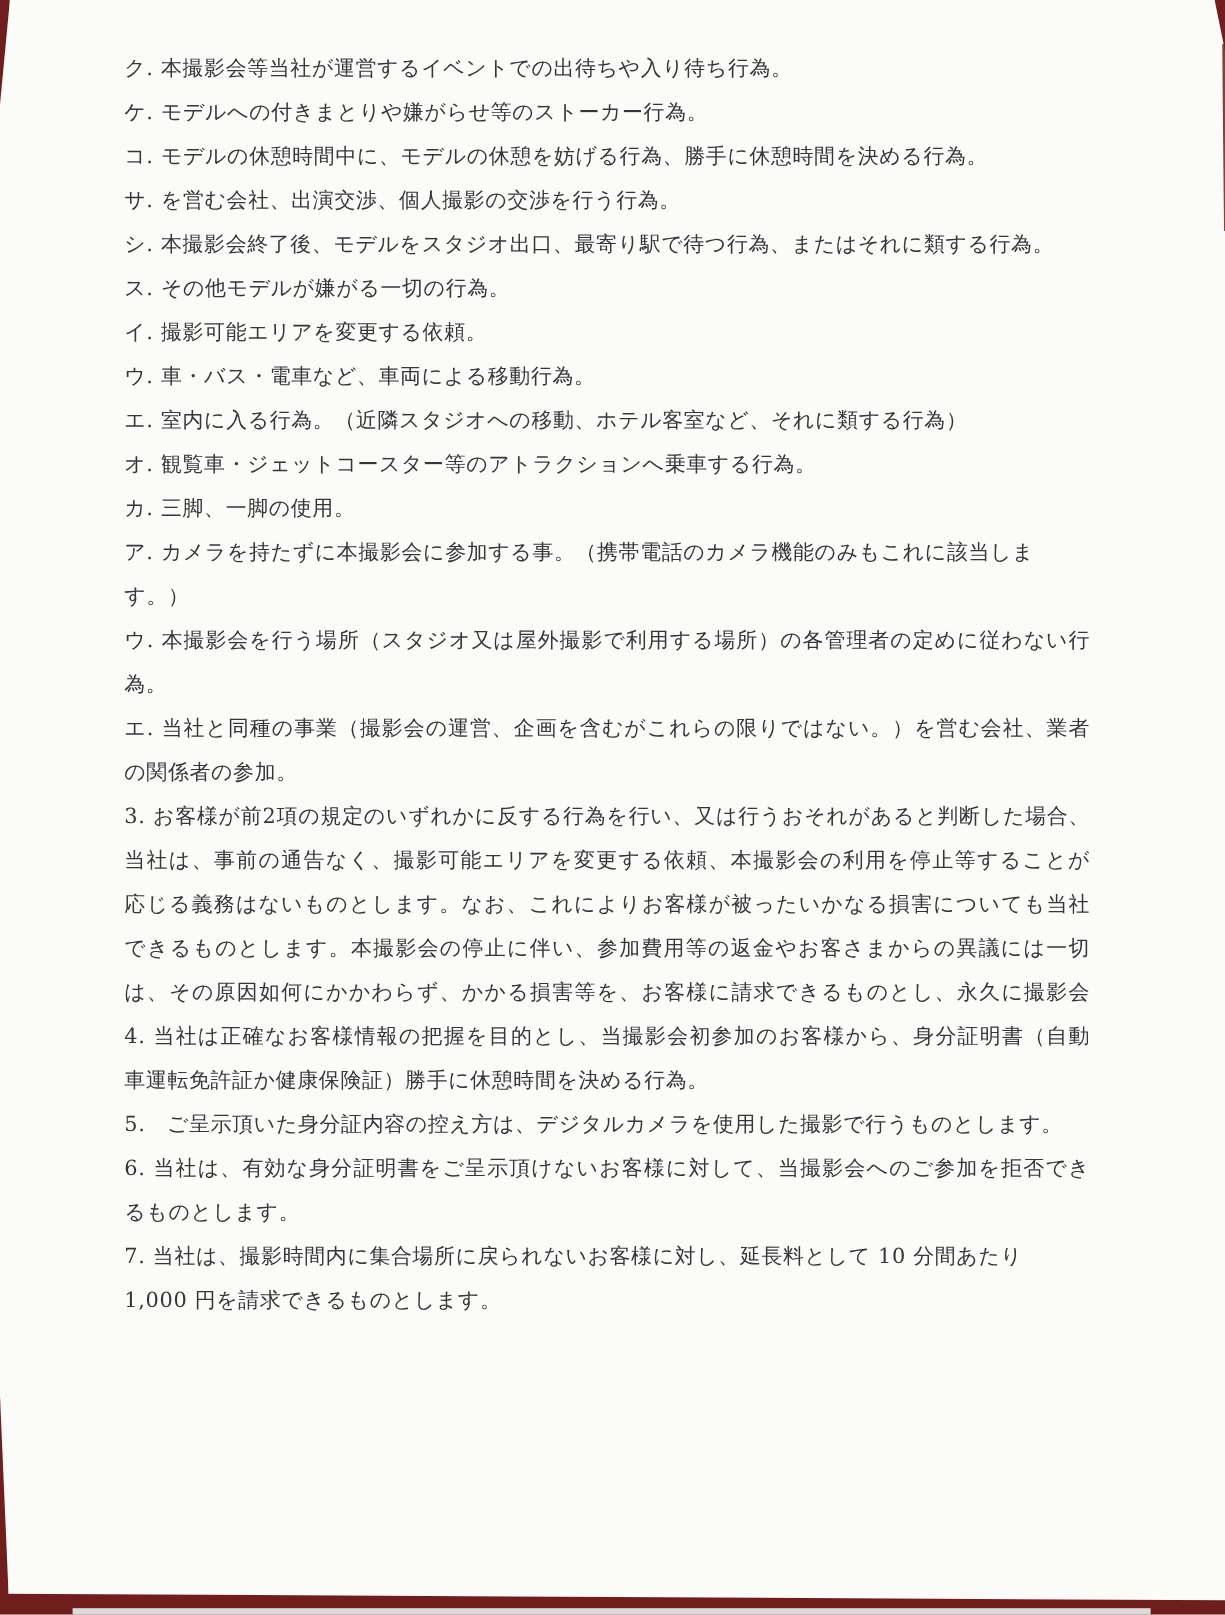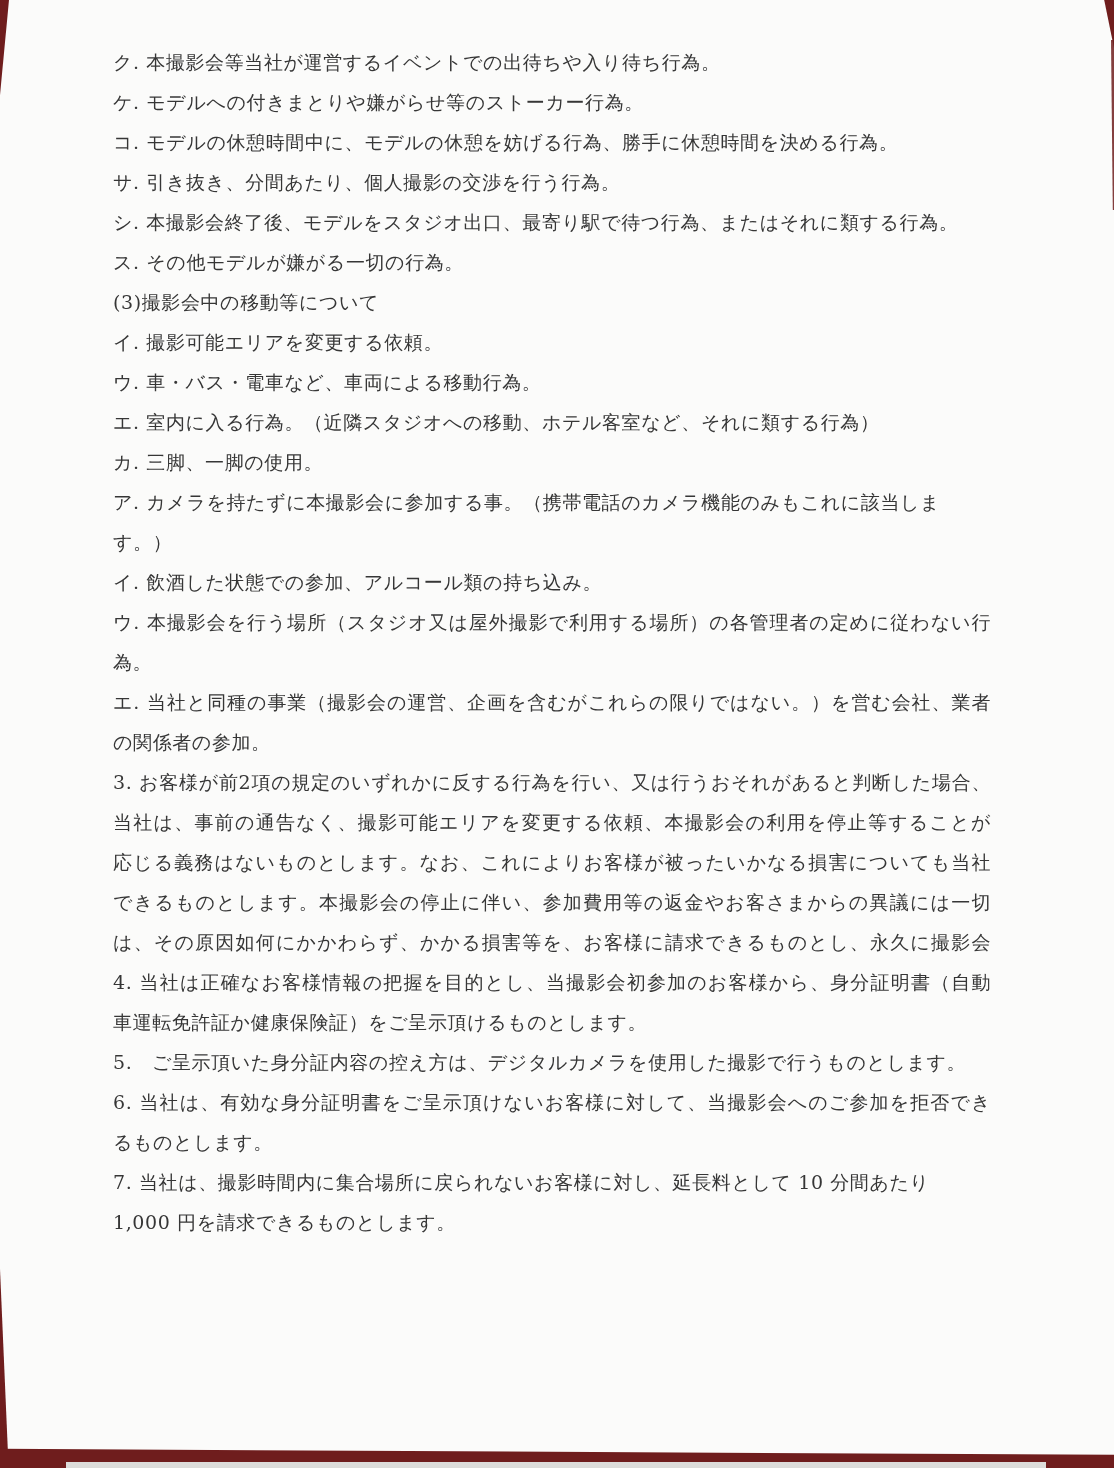--- a/index.html
+++ b/index.html
@@ -62,41 +62,40 @@
 </style>
 </head>
 <body>
 
 <main>
   <div class="paper">
     <div class="content">
       <p class="line">ク. 本撮影会等当社が運営するイベントでの出待ちや入り待ち行為。</p>
       <p class="line">ケ. モデルへの付きまとりや嫌がらせ等のストーカー行為。</p>
       <p class="line">コ. モデルの休憩時間中に、モデルの休憩を妨げる行為、勝手に休憩時間を決める行為。</p>
-      <p class="line">サ. 引き抜き、分間あたり、個人撮影の交渉を行う行為。</p>
+      <p class="line">サ. を営む会社、出演交渉、個人撮影の交渉を行う行為。</p>
       <p class="line">シ. 本撮影会終了後、モデルをスタジオ出口、最寄り駅で待つ行為、またはそれに類する行為。</p>
       <p class="line">ス. その他モデルが嫌がる一切の行為。</p>
-      <p class="line">(3)撮影会中の移動等について</p>
       <p class="line">イ. 撮影可能エリアを変更する依頼。</p>
       <p class="line">ウ. 車・バス・電車など、車両による移動行為。</p>
       <p class="line">エ. 室内に入る行為。（近隣スタジオへの移動、ホテル客室など、それに類する行為）</p>
+      <p class="line">オ. 観覧車・ジェットコースター等のアトラクションへ乗車する行為。</p>
       <p class="line">カ. 三脚、一脚の使用。</p>
       <p class="line">ア. カメラを持たずに本撮影会に参加する事。（携帯電話のカメラ機能のみもこれに該当します。）</p>
-      <p class="line">イ. 飲酒した状態での参加、アルコール類の持ち込み。</p>
       <p class="line fill">ウ. 本撮影会を行う場所（スタジオ又は屋外撮影で利用する場所）の各管理者の定めに従わない行</p>
       <p class="line">為。</p>
       <p class="line fill">エ. 当社と同種の事業（撮影会の運営、企画を含むがこれらの限りではない。）を営む会社、業者</p>
       <p class="line">の関係者の参加。</p>
       <p class="line fill">3. お客様が前2項の規定のいずれかに反する行為を行い、又は行うおそれがあると判断した場合、</p>
       <p class="line fill">当社は、事前の通告なく、撮影可能エリアを変更する依頼、本撮影会の利用を停止等することが</p>
       <p class="line fill">応じる義務はないものとします。なお、これによりお客様が被ったいかなる損害についても当社</p>
       <p class="line fill">できるものとします。本撮影会の停止に伴い、参加費用等の返金やお客さまからの異議には一切</p>
       <p class="line fill">は、その原因如何にかかわらず、かかる損害等を、お客様に請求できるものとし、永久に撮影会</p>
       <p class="line fill">4. 当社は正確なお客様情報の把握を目的とし、当撮影会初参加のお客様から、身分証明書（自動</p>
-      <p class="line">車運転免許証か健康保険証）をご呈示頂けるものとします。</p>
+      <p class="line">車運転免許証か健康保険証）勝手に休憩時間を決める行為。</p>
       <p class="line">5.　ご呈示頂いた身分証内容の控え方は、デジタルカメラを使用した撮影で行うものとします。</p>
       <p class="line fill">6. 当社は、有効な身分証明書をご呈示頂けないお客様に対して、当撮影会へのご参加を拒否でき</p>
       <p class="line">るものとします。</p>
       <p class="line">7. 当社は、撮影時間内に集合場所に戻られないお客様に対し、延長料として 10 分間あたり</p>
       <p class="line">1,000 円を請求できるものとします。</p>
     </div>
   </div>
 
   <div class="edge edge-top-left"></div>
   <div class="edge edge-top-right"></div>

